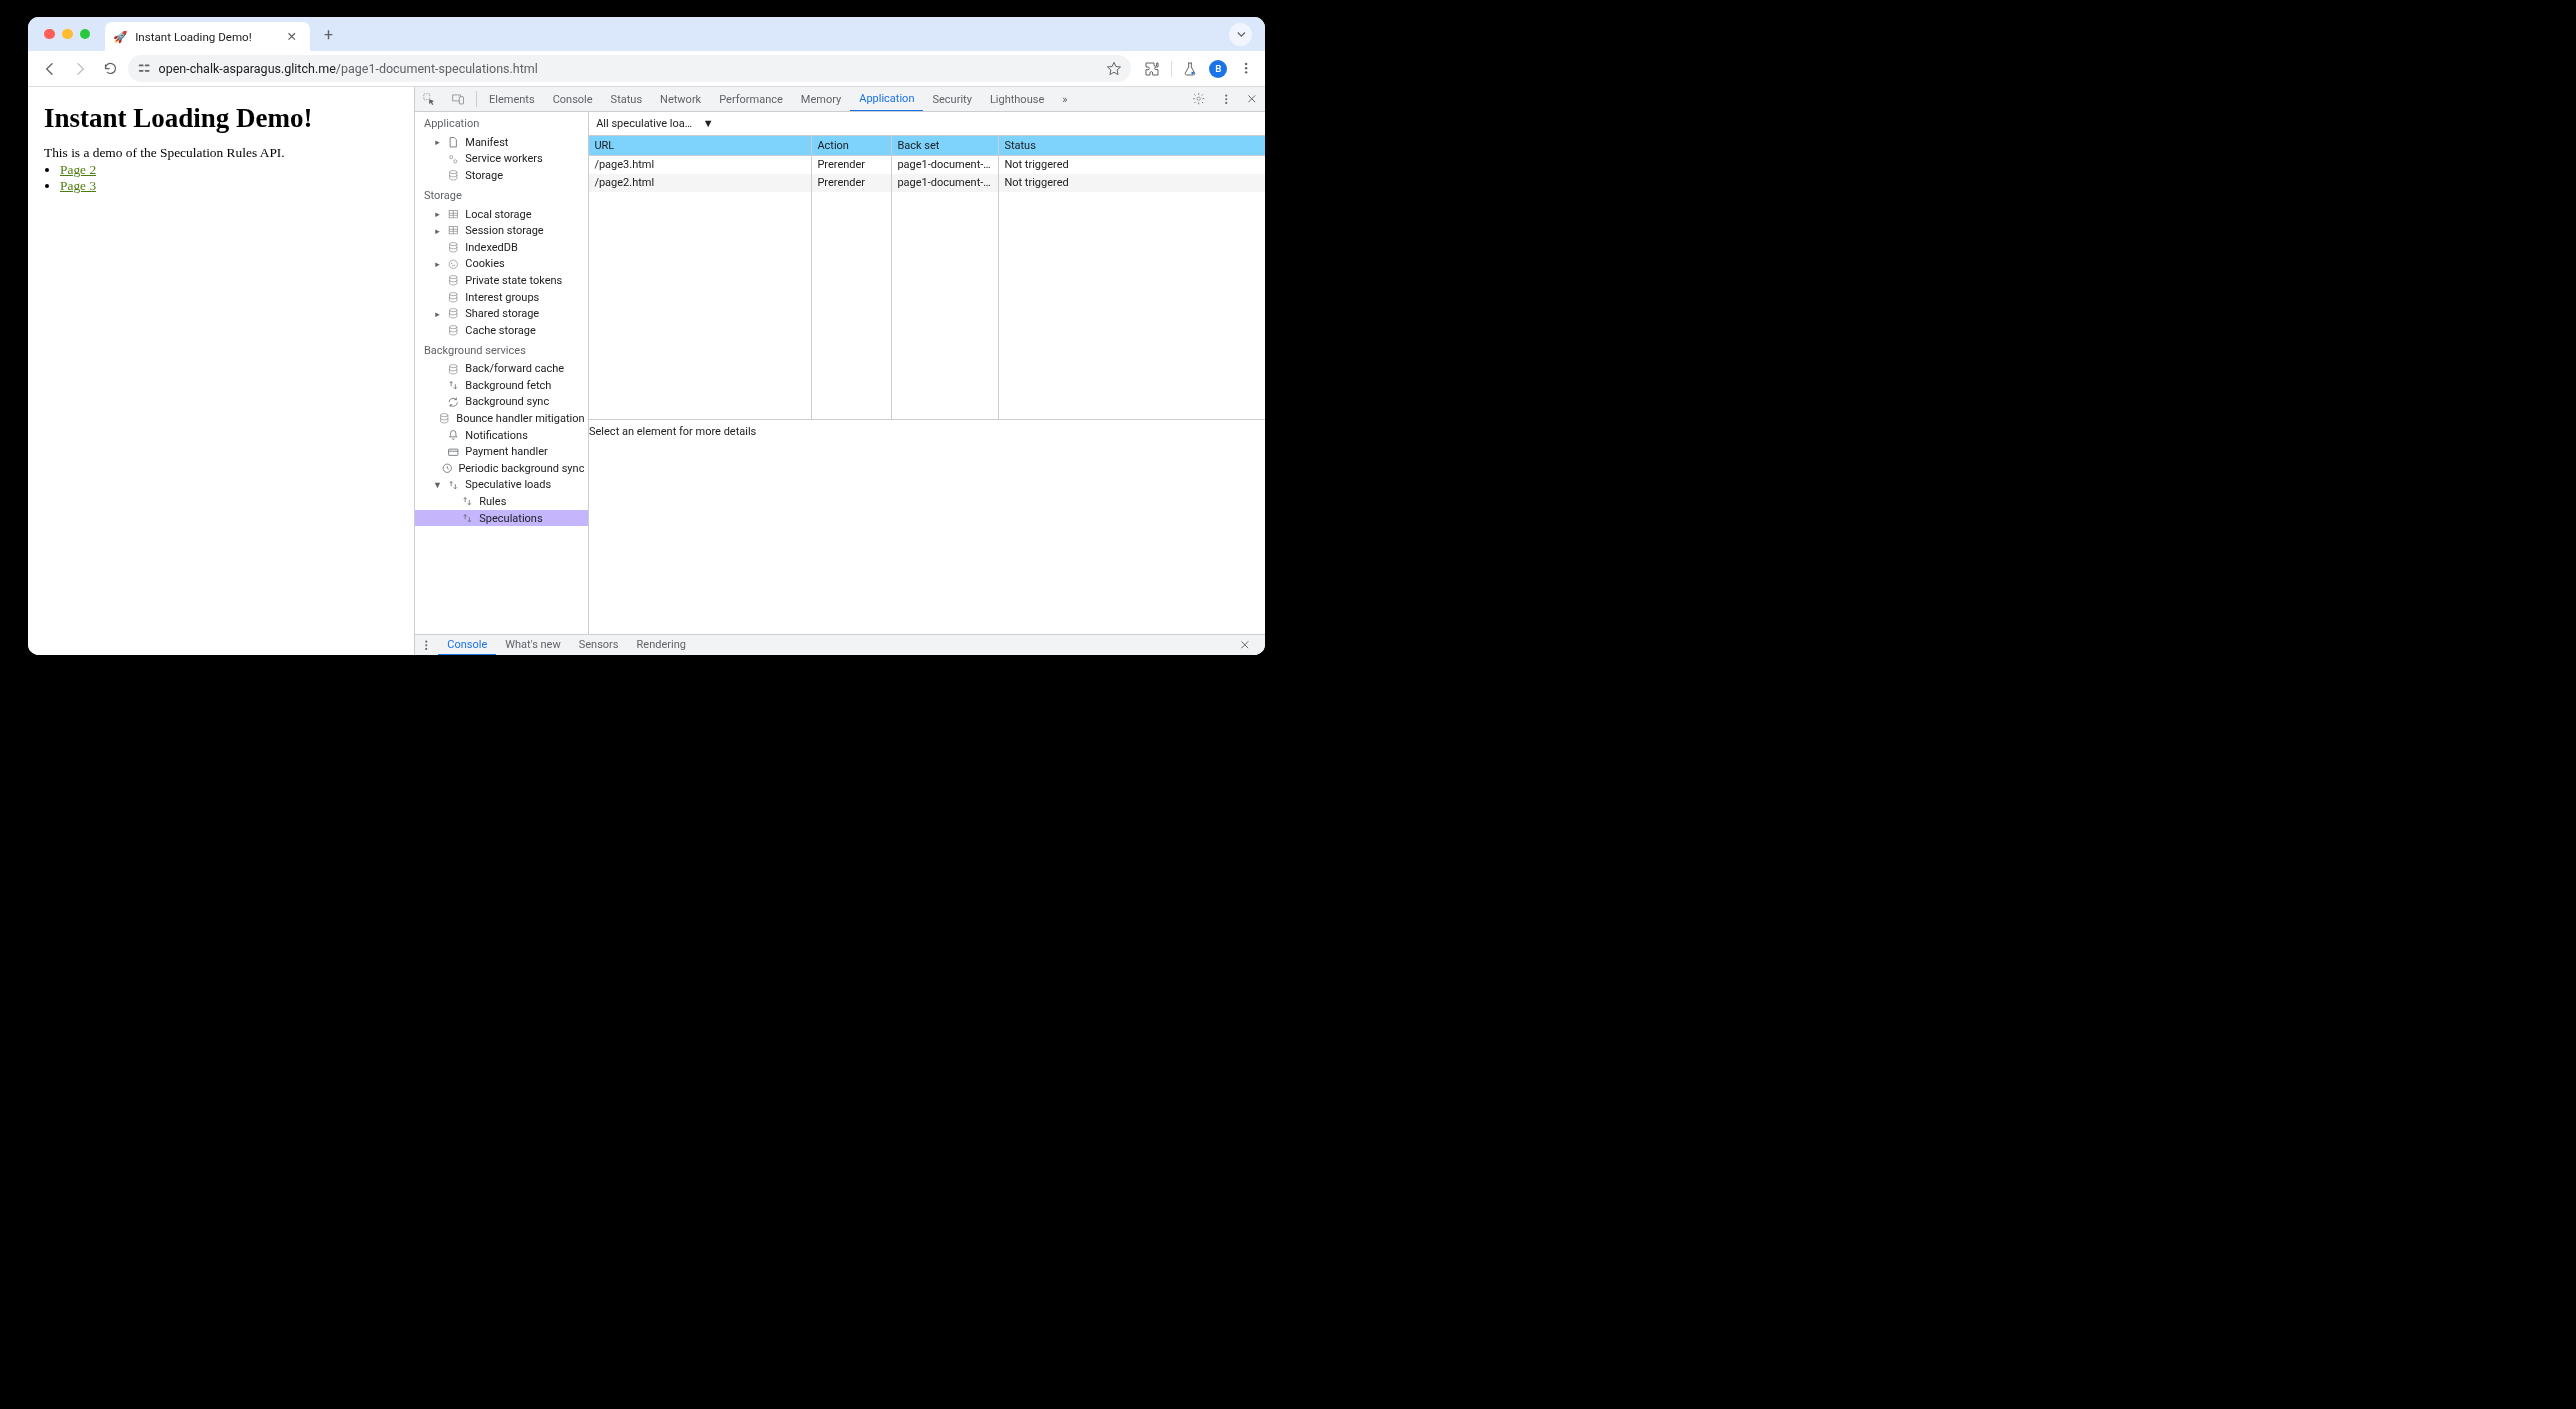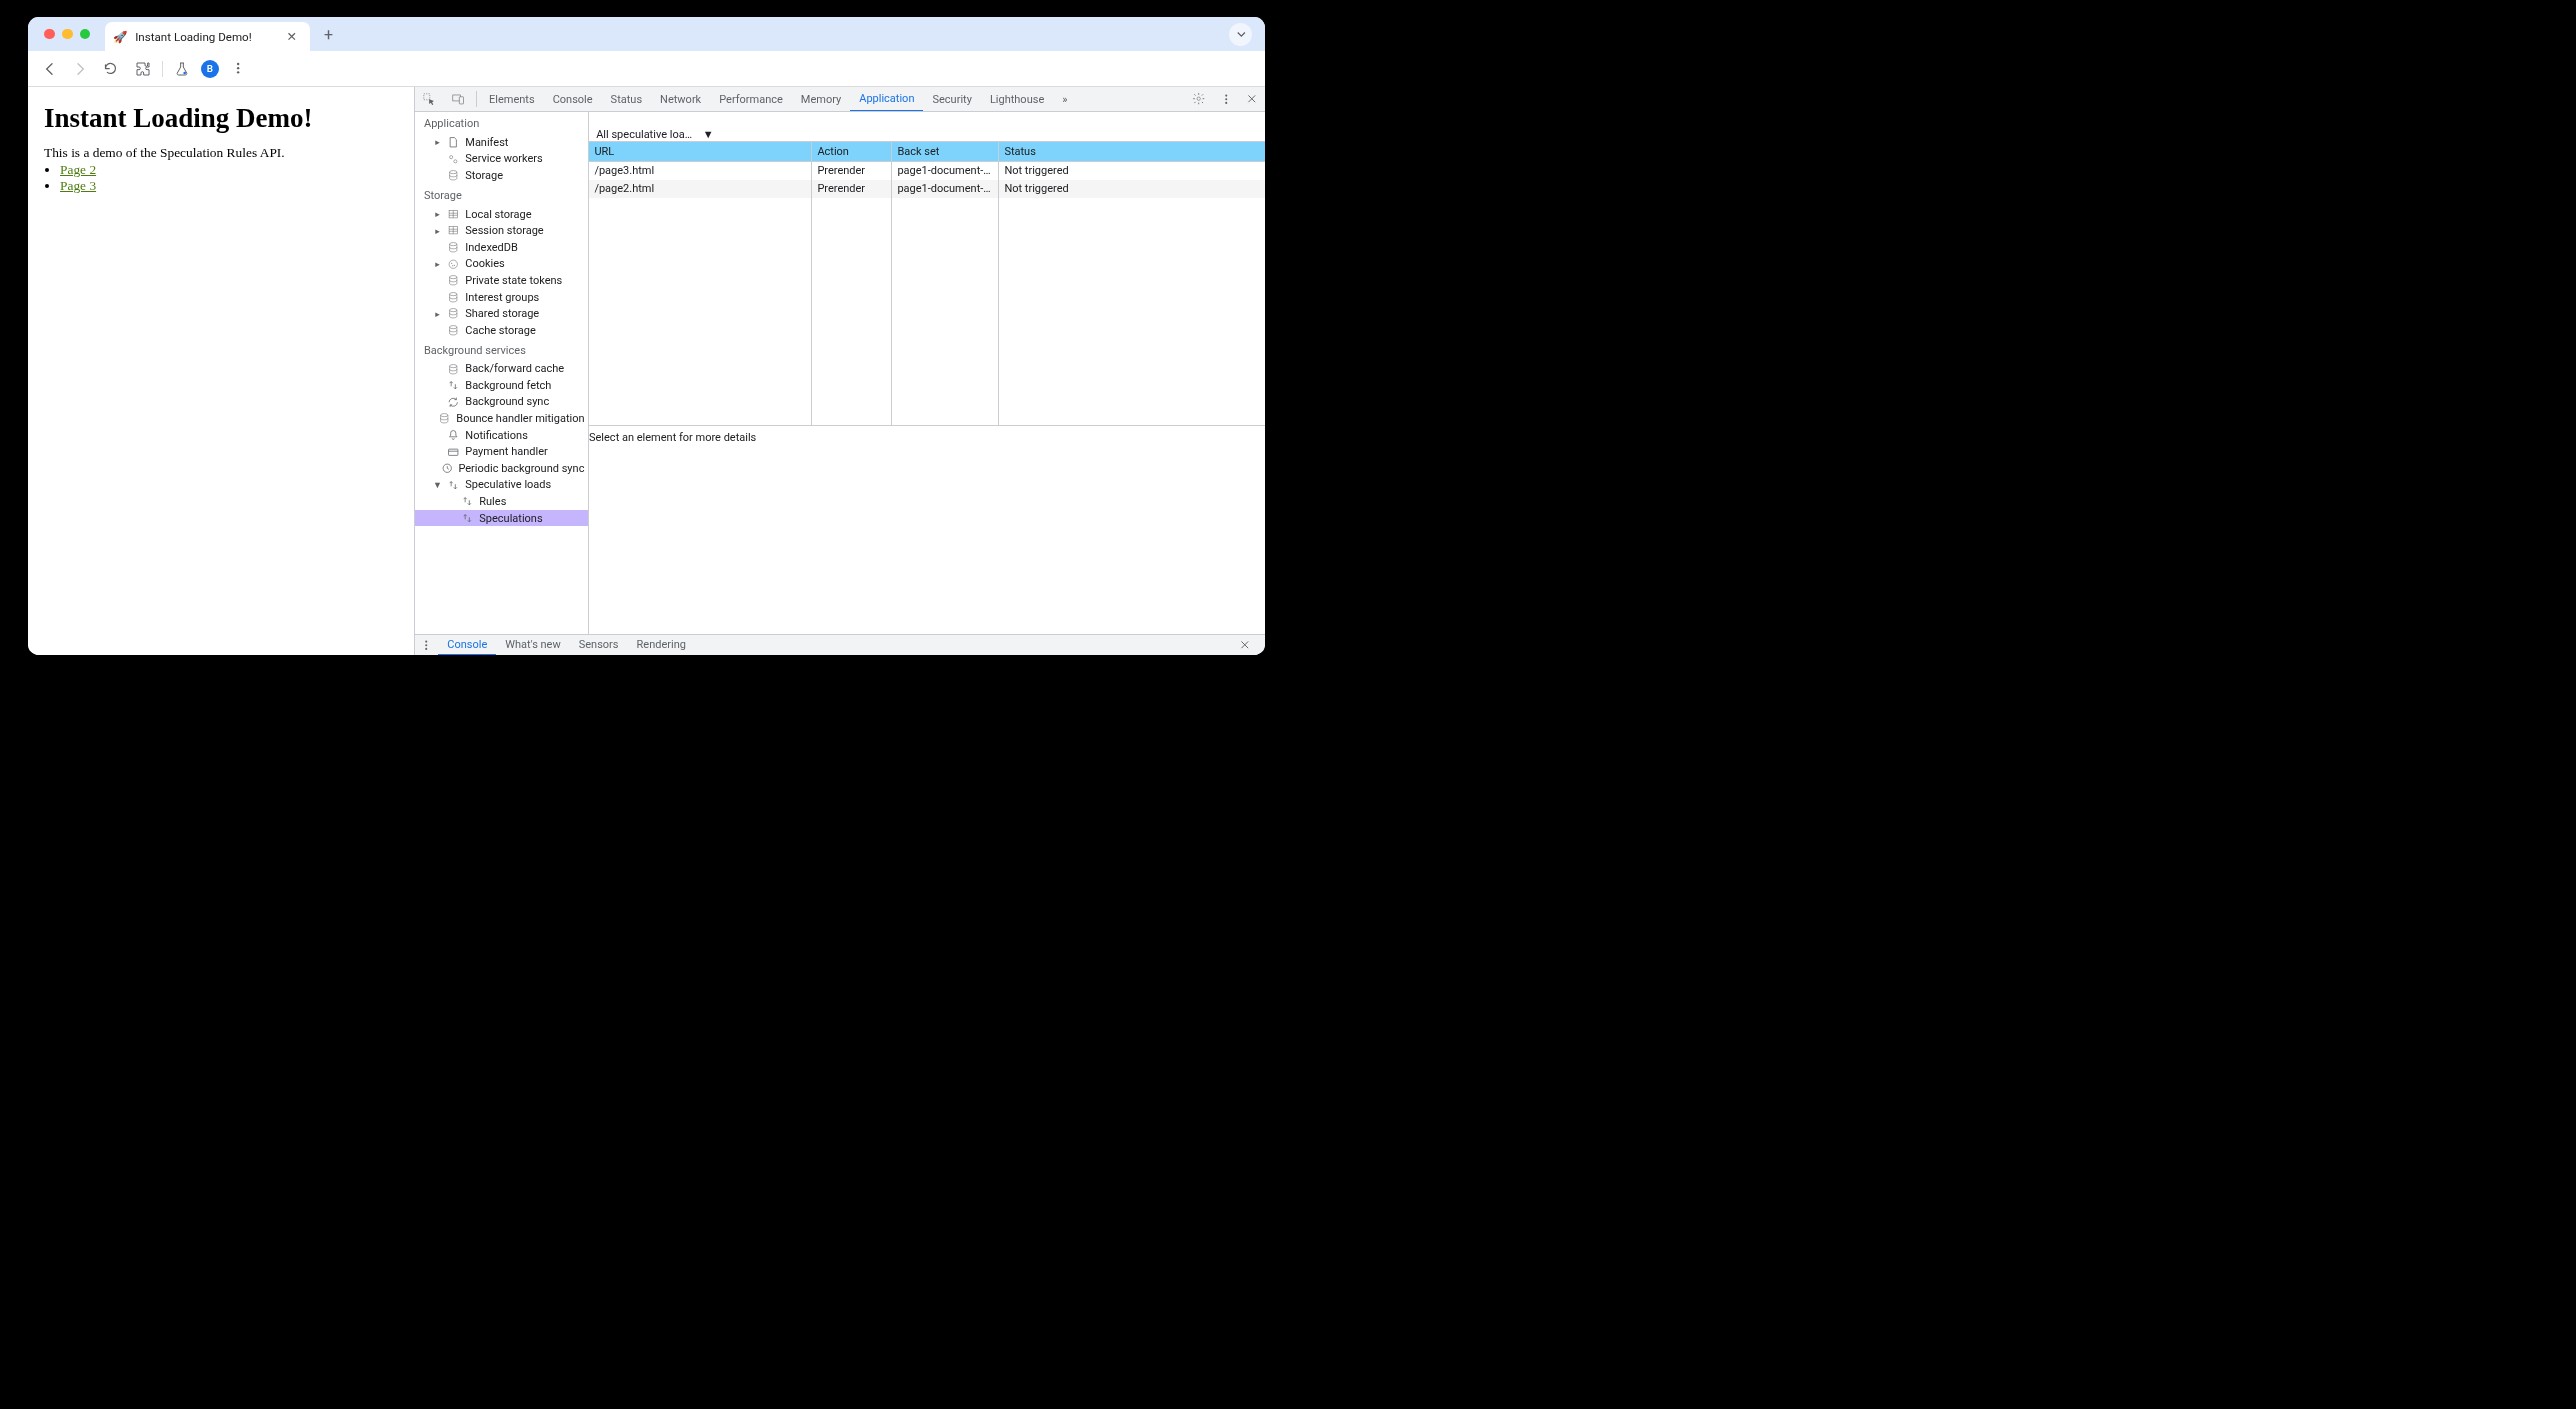--- a/index.html
+++ b/index.html
@@ -134,23 +134,23 @@
   display:flex; align-items:center; gap:5.4px;
   cursor:pointer;
   white-space: nowrap;
 }
 .dt-sidebar .tree-item.indent1 { padding-left: 32px; }
 .dt-sidebar .tree-item.selected { background:#c4b5fd; }
 .dt-sidebar .tree-arrow { width:9px; display:inline-flex; justify-content:center; color:#5f6368; font-size:9px;}
 .dt-sidebar .icon { width:12.5px; display:inline-flex; justify-content:center; color:#5f6368;}
 .dt-main { flex:1; display:flex; flex-direction:column; min-width:0; background:#fff;}
 .dt-main-toolbar {
-  height: 30px;
+  height: 24px;
   border-bottom: 0.9px solid #cacdd1;
-  display:flex; align-items:flex-end;
+  display:flex; align-items:center;
   font-size:11px; color:#202124;
   padding: 0 3.6px;
   flex-shrink:0;
 }
 .dt-main-toolbar .dropdown { display:flex; align-items:center; gap:10.7px; cursor:pointer; padding:0 3.6px; }
 .dt-table { flex:0 0 auto; }
 .dt-table-header {
   display:flex;
   background:#7dd3fc;
   border-bottom:0.9px solid #cacdd1;
@@ -219,20 +219,33 @@
         </svg>
     </div>
     <div class="nav-btn disabled">
       <svg width="16" height="16" viewBox="0 0 24 24">
           <path d="M9 4l8 8-8 8" stroke="#c0c0c0" stroke-width="2" fill="none" stroke-linecap="round"></path>
         </svg>
     </div>
     <div class="nav-btn">
       <svg width="15" height="15" viewBox="0 0 24 24">
           <path d="M4 12a8 8 0 1 1 3 6.2M4 12V6m0 6h6" stroke="#5f6368" stroke-width="2" fill="none" stroke-linecap="round"></path>
+        </svg>
+    </div>
+    <div class="omnibox">
+      <svg width="14.3" height="14.3" viewBox="0 0 24 24">
+          <rect x="3" y="6" width="8" height="3" rx="1.5" fill="#5f6368"></rect>
+          <rect x="13" y="6" width="8" height="3" rx="1.5" fill="#5f6368"></rect>
+          <rect x="3" y="15" width="8" height="3" rx="1.5" fill="#5f6368"></rect>
+          <rect x="13" y="15" width="8" height="3" rx="1.5" fill="#5f6368"></rect>
+        </svg>
+      <span><span class="url-main">open-chalk-asparagus.glitch.me</span><span class="url-dim">/page1-document-speculations.html</span></span>
+      <div style="flex:1"></div>
+      <svg width="16" height="16" viewBox="0 0 24 24">
+          <path d="M12 2l2.9 6.3 6.9.6-5.2 4.6 1.6 6.8L12 16.9 5.8 20.3l1.6-6.8L2.2 8.9l6.9-.6L12 2z" stroke="#5f6368" stroke-width="1.5" fill="none"></path>
         </svg>
     </div>
     <div class="right-icons">
       <div class="icon">
         <svg width="16" height="16" viewBox="0 0 24 24">
             <path d="M9 3h6v3a2 2 0 0 0 4 0V3h2v6h-3a2 2 0 0 0 0 4h3v8h-8v-3a2 2 0 0 0-4 0v3H3v-8h3a2 2 0 0 0 0-4H3V3h6z" stroke="#5f6368" stroke-width="1.5" fill="none"></path>
           </svg>
       </div>
       <div class="vdiv"></div>
       <div class="icon">

